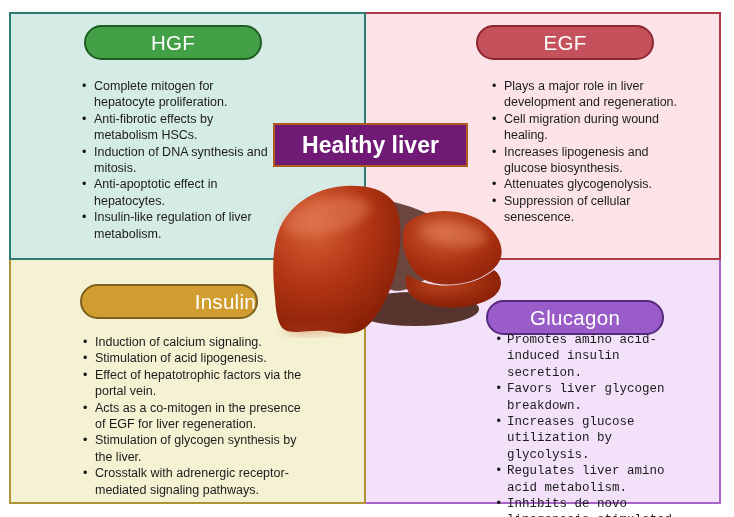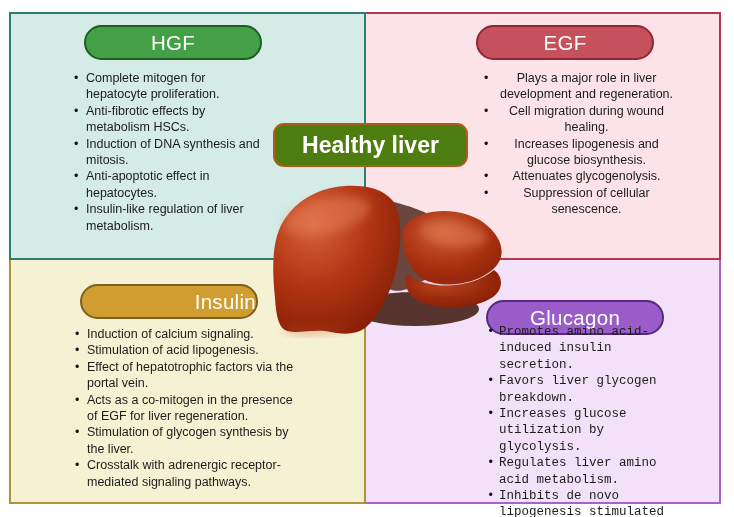--- a/index.html
+++ b/index.html
@@ -4,35 +4,35 @@
 <style>
   html,body{margin:0;padding:0;}
   body{
     width:734px;height:517px;background:#ffffff;position:relative;
     font-family:"Liberation Sans",sans-serif;overflow:hidden;
     -webkit-font-smoothing:antialiased;
   }
   .board{position:absolute;left:9px;top:12px;width:704px;height:492px;}
   .panel{position:absolute;box-sizing:border-box;background:var(--panel-bg);border:2px solid var(--panel-border);}
   .q0{left:0;top:0;width:357px;height:248px;}
-  .q1{left:357px;top:0;width:355px;height:248px;border-left:none;text-align:center;}
+  .q1{left:357px;top:0;width:355px;height:248px;border-left:none;}
   .q2{left:0;top:248px;width:357px;height:244px;border-top:none;}
   .q3{left:357px;top:248px;width:355px;height:244px;border-left:none;border-top:none;}
   .pill{
     position:absolute;width:178px;height:35px;box-sizing:border-box;
     border-radius:18px;background:var(--pill-bg);border:2.5px solid var(--pill-border);
     color:#ffffff;display:flex;align-items:center;justify-content:center;
     font-size:20.5px;letter-spacing:.3px;
   }
   .q0 .pill{left:73px;top:11px;}
   .q1 .pill{left:110px;top:11px;}
   .q2 .pill{left:69px;top:24px;justify-content:flex-end;}
   .q3 .pill{left:120px;top:20px;margin-top:20px;}
   ul.bullets{
-    position:absolute;margin:0;padding:0;list-style:none;
+    position:absolute;margin:8px;padding:0;list-style:none;
     font-size:12.5px;line-height:16.4px;color:#1c1c1c;
   }
   .q0 ul.bullets{left:62px;top:56px;width:194px;}
   .q1 ul.bullets{left:117px;top:56px;width:194px;}
   .q2 ul.bullets{left:63px;top:66px;width:222px;}
   .q3 ul.bullets{left:120px;top:64px;width:200px;font-family:Liberation Mono, monospace;}
   ul.bullets li{position:relative;padding-left:13px;}
   ul.bullets li::before{content:"\2022";position:absolute;left:1px;top:0;color:#111;}
   .center-label{
     position:absolute;left:264px;top:111px;width:195px;height:44px;box-sizing:border-box;
@@ -93,21 +93,21 @@
     </div>
     <ul class="bullets">
         <li>Promotes amino acid-induced insulin secretion.</li>
         <li>Favors liver glycogen breakdown.</li>
         <li>Increases glucose utilization by glycolysis.</li>
         <li>Regulates liver amino acid metabolism.</li>
         <li>Inhibits de novo lipogenesis stimulated by insulin.</li>
       </ul>
   </section>
 
-  <div class="center-label" style="background: #4d7c0f; border-color: rgb(176, 90, 32); color: rgb(255, 255, 255); border-radius: 11px;">Healthy liver</div>
+  <div class="center-label" style="background: #701a75; border-color: rgb(176, 90, 32); color: rgb(255, 255, 255);">Healthy liver</div>
 
   <div class="liver-wrap">
     <svg viewBox="0 0 246 158" xmlns="http://www.w3.org/2000/svg">
       <defs>
         <radialGradient id="gLeft" cx="0.32" cy="0.25" r="0.95">
           <stop offset="0" stop-color="#d8633a"></stop>
           <stop offset="0.45" stop-color="#b23514"></stop>
           <stop offset="0.85" stop-color="#871f06"></stop>
           <stop offset="1" stop-color="#6f1503"></stop>
         </radialGradient>

